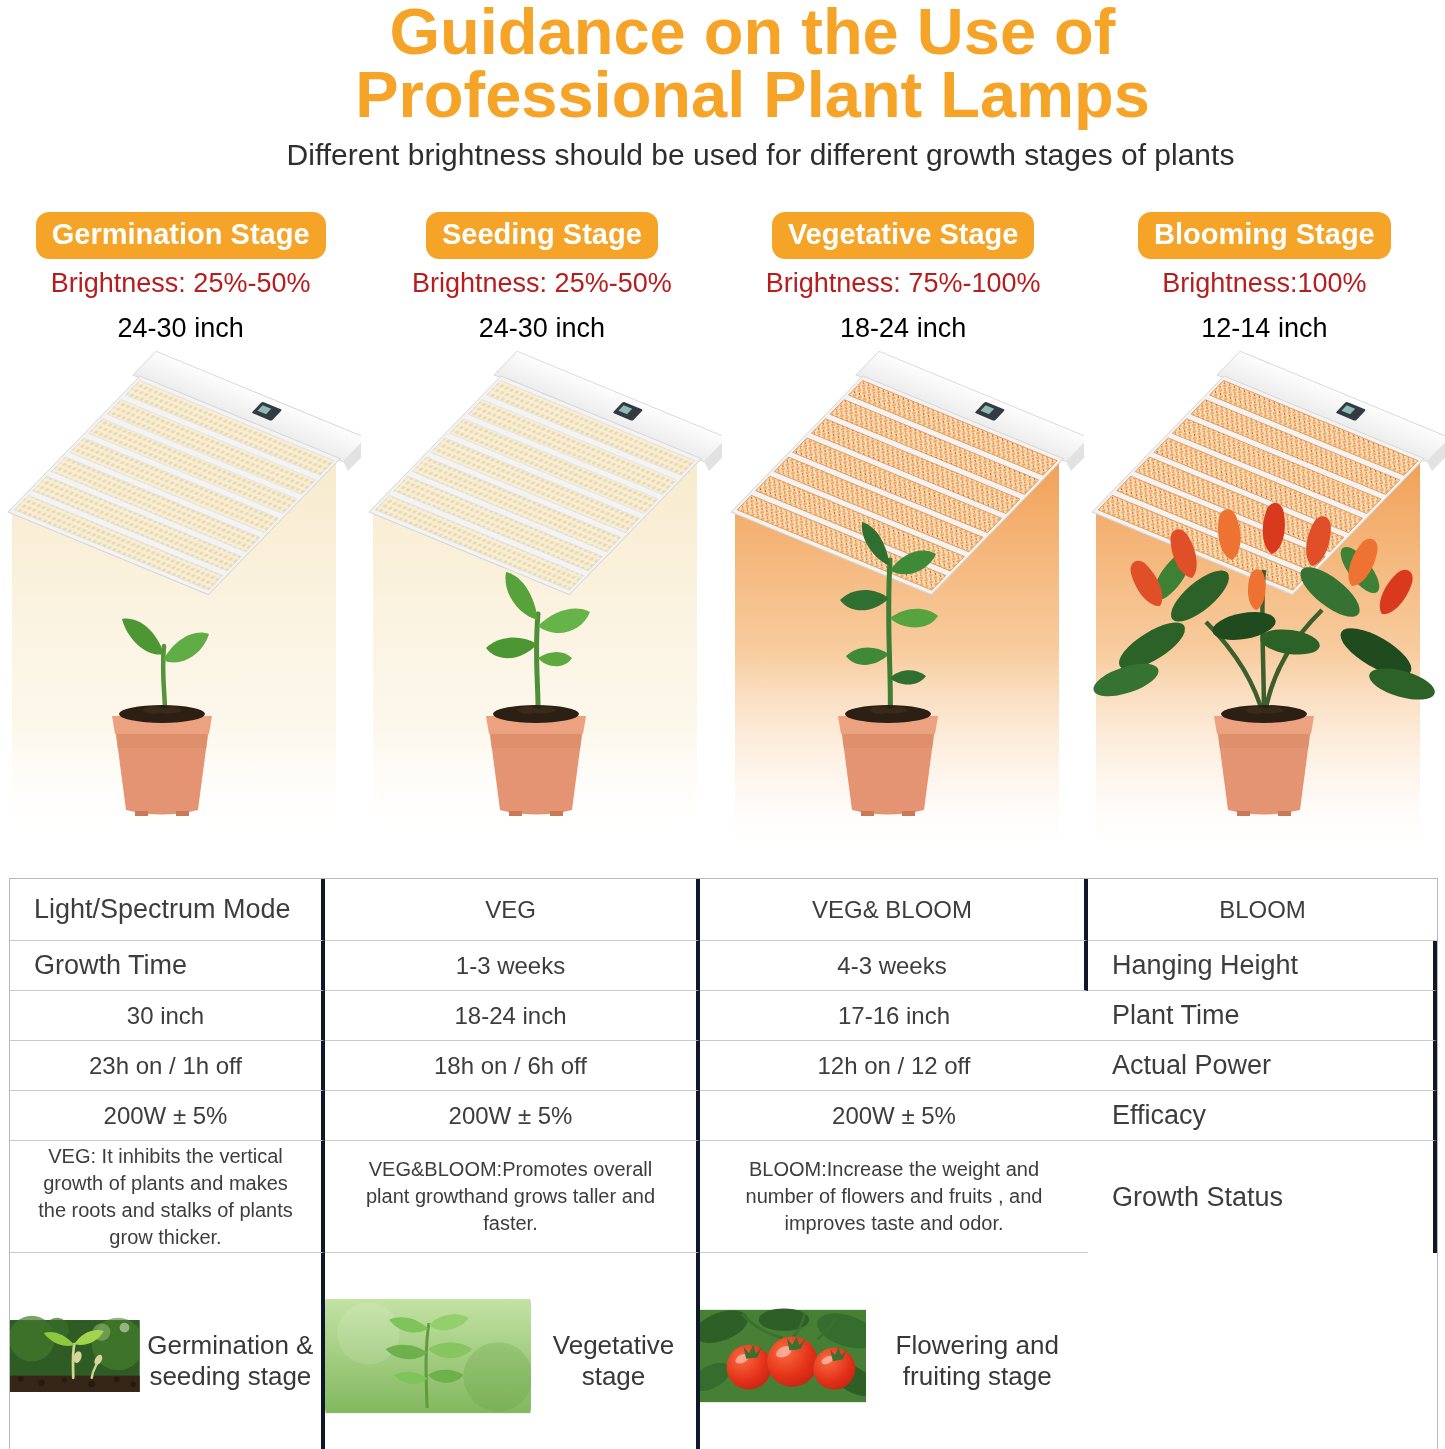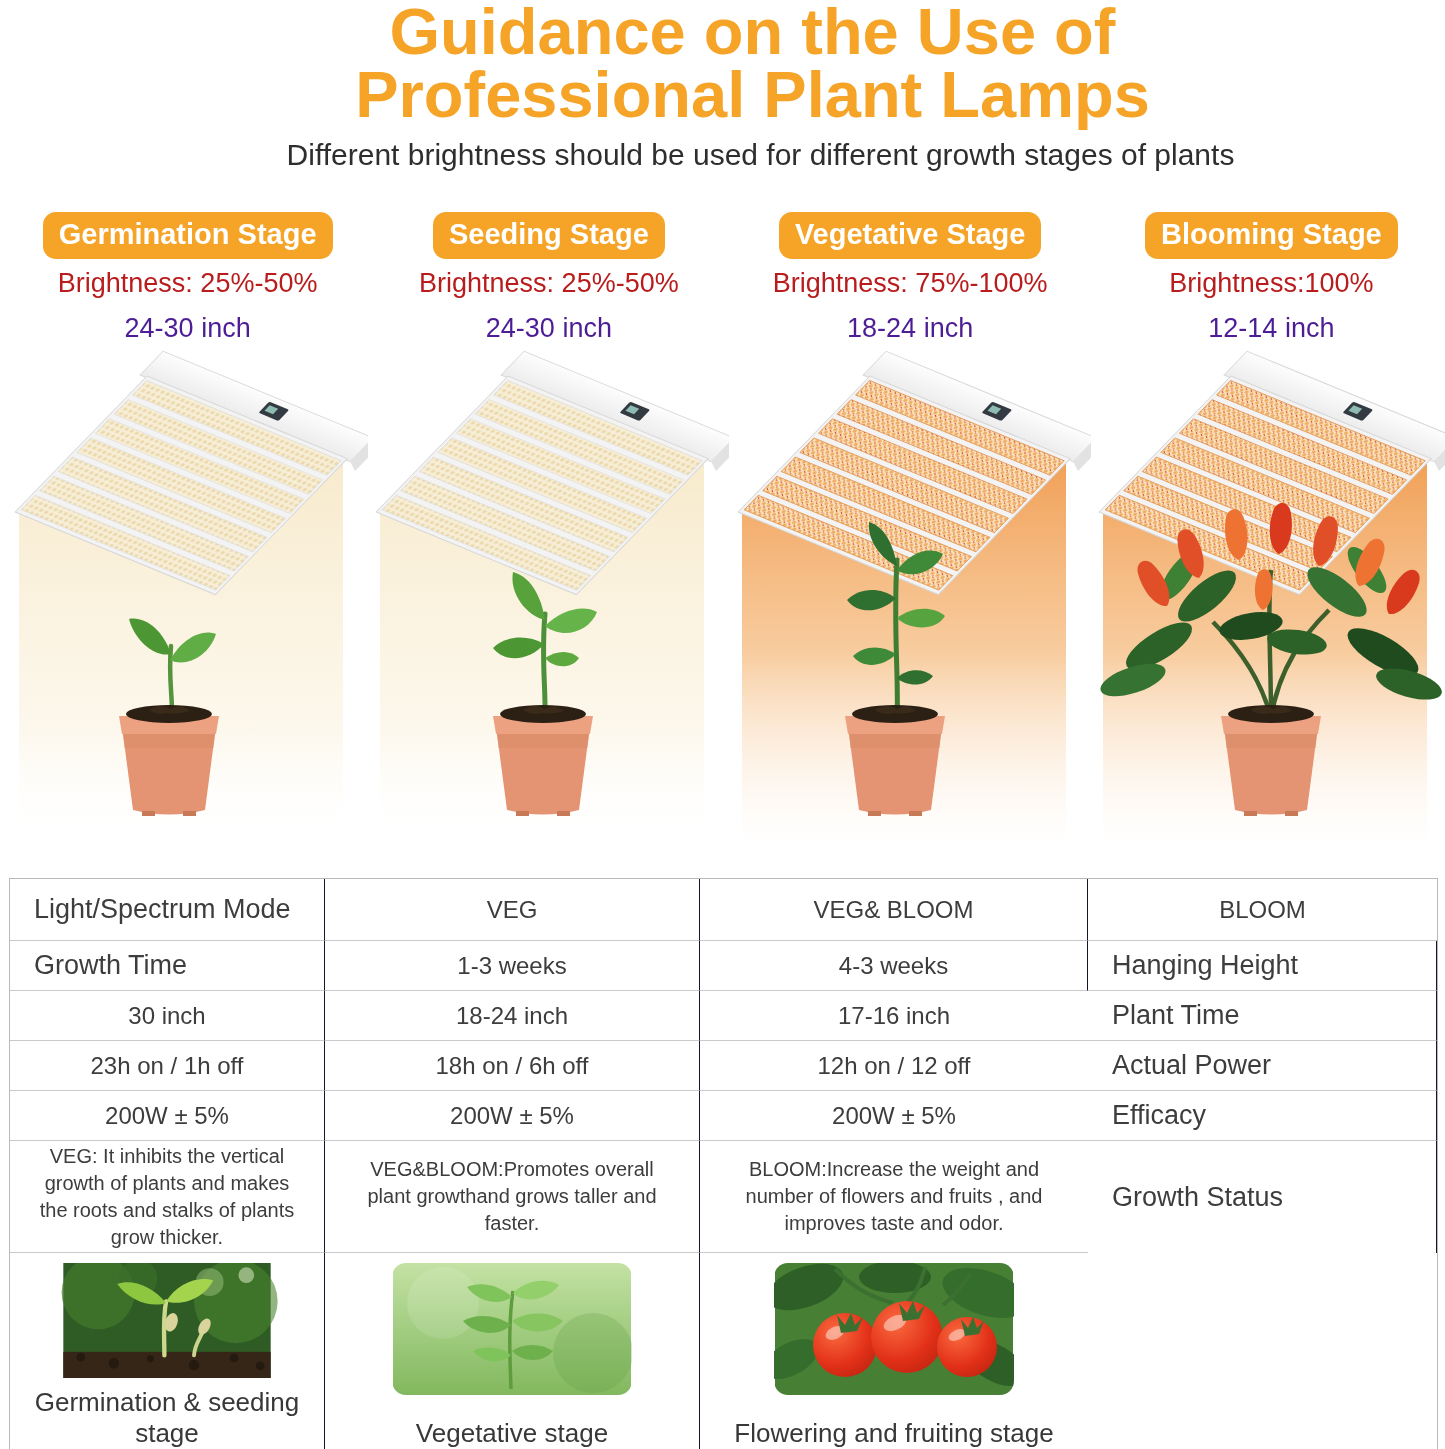--- a/index.html
+++ b/index.html
@@ -4,40 +4,40 @@
 <style>
   html,body{margin:0;padding:0;background:#ffffff;}
   .page{position:relative;width:1445px;height:1449px;background:#ffffff;overflow:hidden;
         font-family:"Liberation Sans",sans-serif;color:#333;}
   
   .hdr{position:absolute;top:0;left:0;width:100%;text-align:center;margin-left:30px;}
   .title-line{font-size:65px;line-height:63px;font-weight:bold;color:#F5A427;letter-spacing:0;}
   .subtitle{margin-top:12px;font-size:30px;color:#2e2e2e;padding-left:16px;}
   
   .stages{position:absolute;top:212px;left:0;width:1429px;display:grid;
-          grid-template-columns:repeat(4,361.25px);padding-left:7px;}
+          grid-template-columns:repeat(4,361.25px);}
   .stage{text-align:center;}
   .badge{display:inline-block;background:#F5A427;color:#ffffff;font-weight:bold;font-size:29px;
          padding:6px 16px 8px;border-radius:13px;}
   .bright{margin-top:9px;font-size:27px;color:#b91c1c;}
-  .dist{margin-top:14px;font-size:27px;color:#4c1d95;}
+  .dist{margin-top:14px;font-size:27px;color:#000000;}
   .scene{display:block;width:361px;height:525px;margin-top:2px;}
   
   .spec-table{position:absolute;top:878px;left:9px;width:1427px;height:570px;
               display:grid;grid-template-columns:315px 375px 388px 349px;
               grid-template-rows:62px 50px 50px 50px 50px 112px 196px;
               border:1px solid #b9b9b9;box-sizing:content-box;background:#fff;}
-  .cell{border-right:1px solid #0f172a;border-bottom:1px solid #cacaca;
+  .cell{border-right:4px solid #0f172a;border-bottom:1px solid #cacaca;
         display:flex;align-items:center;justify-content:center;text-align:center;
         font-size:24px;color:#3d3d3d;box-sizing:border-box;}
   .cell.lab{justify-content:flex-start;text-align:left;padding-left:24px;font-size:27px;}
   .cell.eff{font-size:20px;line-height:1.35;padding:0 26px;}
   .cell.nr{border-right:none;}
   .cell.nb{border-bottom:none;}
-  .gs-cell{flex-direction:column;justify-content:space-between;padding-top:10px;}
+  .gs-cell{flex-direction:row;justify-content:space-between;padding-top:10px;}
   .gs-img{width:240px;height:132px;border-radius:14px;overflow:hidden;display:block;}
   .cap{margin-top:9px;font-size:26px;color:#383838;}
 </style>
 </head>
 <body>
 
 <div class="page">
 
   <svg width="0" height="0" style="position:absolute" aria-hidden="true">
     <defs>

